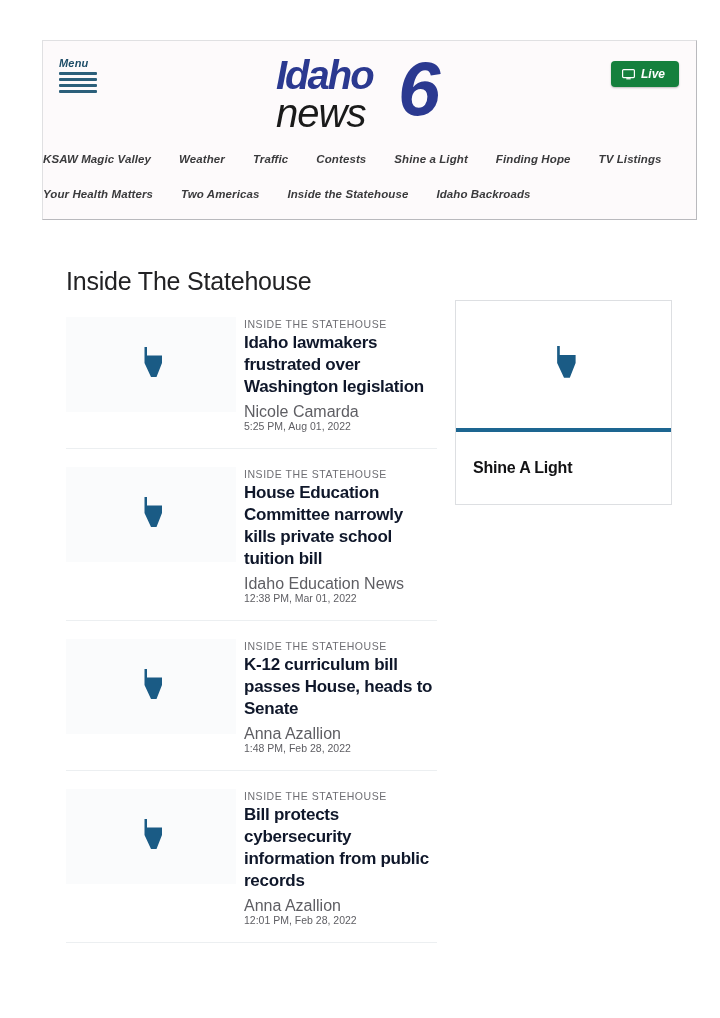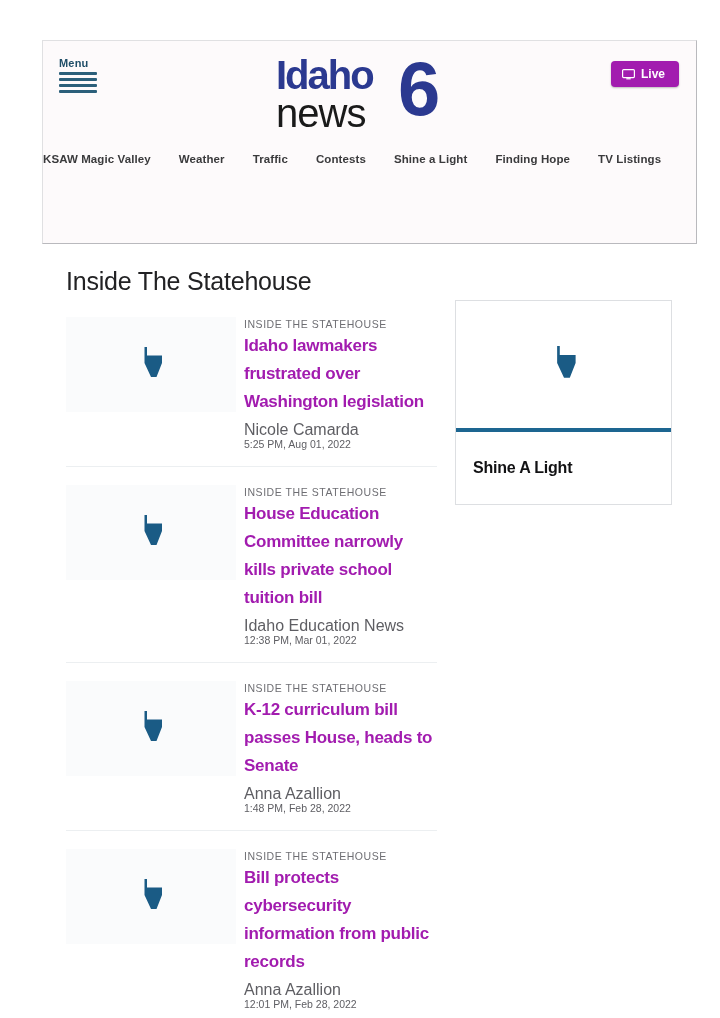--- a/index.html
+++ b/index.html
@@ -15,26 +15,27 @@
     overflow: hidden;
     position: relative;
   }
 
   
   .header-block {
     position: absolute;
     left: 42px;
     top: 40px;
     width: 655px;
-    height: 204px;
+    height: 180px;
     background: #fdfafb;
     border: 1px solid #e0e0e2;
     border-right-color: #b9b9bd;
     border-bottom-color: #b9b9bd;
     box-sizing: border-box;
+    font-style: italic;
   }
 
   .masthead {
     position: relative;
     height: 96px;
   }
 
   
   .menu-btn {
     position: absolute;
@@ -71,21 +72,21 @@
     width: 200px;
     height: 84px;
   }
   .logo svg { display: block; }
 
   
   .live-btn {
     position: absolute;
     right: 17px;
     top: 20px;
-    background: #a21caf;
+    background: #15803d;
     color: #ffffff;
     border-radius: 4px;
     padding: 6px 14px 6px 11px;
     display: flex;
     align-items: center;
     gap: 6px;
     font-size: 12px;
     font-weight: bold;
     cursor: pointer;
     box-shadow: 0 1px 2px rgba(0,0,0,0.25);
@@ -164,22 +165,22 @@
   }
   .kicker {
     font-size: 10.5px;
     color: #6e6e73;
     letter-spacing: 0.55px;
     margin-bottom: 2px;
   }
   .headline {
     font-size: 17px;
     font-weight: bold;
-    line-height: 28px;
-    color: #a21caf;
+    line-height: 22px;
+    color: #0f172a;
     letter-spacing: -0.25px;
     margin-bottom: 6px;
   }
   .byline {
     font-size: 16px;
     color: #5e5e63;
     line-height: 15px;
   }
   .timestamp {
     font-size: 10.5px;
@@ -269,20 +270,26 @@
   <div class="nav-rows">
     <div class="nav-row">
       <span class="nav-item">KSAW Magic Valley</span>
       <span class="nav-item">Weather</span>
       <span class="nav-item">Traffic</span>
       <span class="nav-item">Contests</span>
       <span class="nav-item">Shine a Light</span>
       <span class="nav-item">Finding Hope</span>
       <span class="nav-item">TV Listings</span>
     </div>
+    <div class="nav-row">
+      <span class="nav-item">Your Health Matters</span>
+      <span class="nav-item">Two Americas</span>
+      <span class="nav-item">Inside the Statehouse</span>
+      <span class="nav-item">Idaho Backroads</span>
+    </div>
   </div>
 </div>
 
 <h1 class="page-title">Inside The Statehouse</h1>
 
 <div class="content">
 
   <div class="article-list">
 
     <div class="article">

